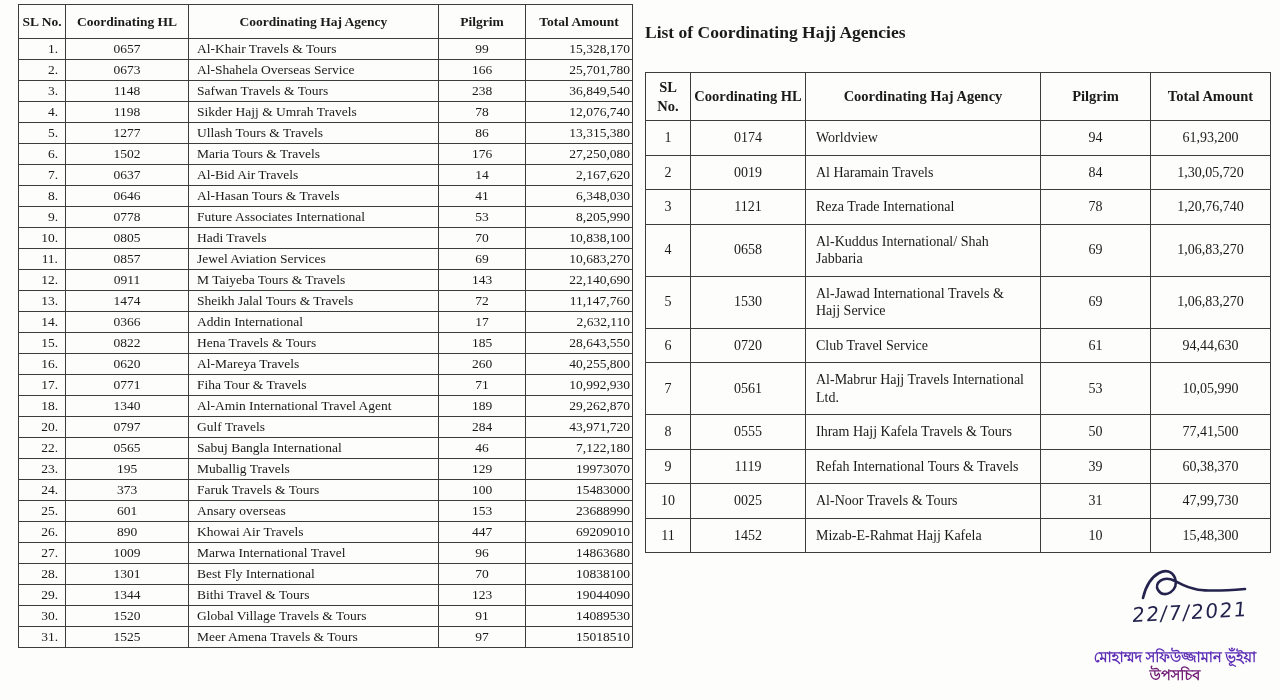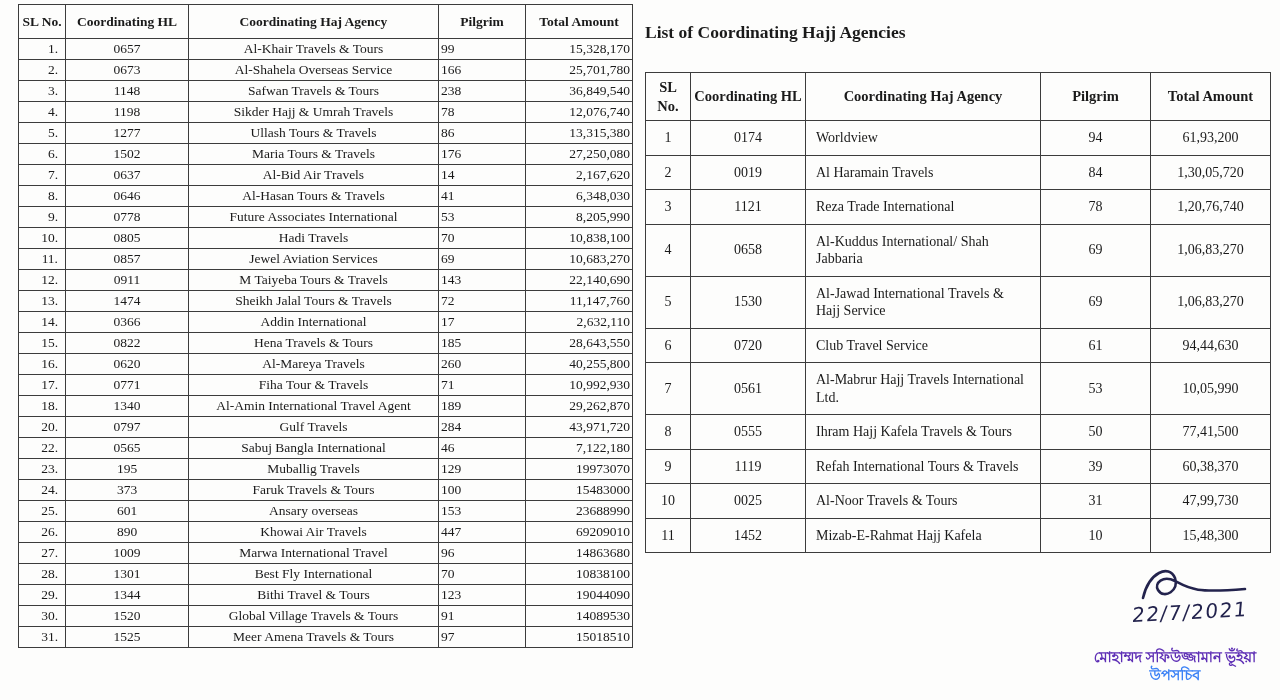--- a/index.html
+++ b/index.html
@@ -18,22 +18,22 @@
   table { border-collapse: collapse; width: 100%; table-layout: fixed; }
   th, td { border: 1px solid #3c3c3c; overflow: hidden; }
 
   .left-table th {
     font-size: 13.5px; font-weight: bold; text-align: center;
     padding: 1px 2px; line-height: 1.15; height: 34px;
   }
   .left-table td { font-size: 13.5px; height: 21px; padding: 0 2px; line-height: 1.1; white-space: nowrap; }
   .left-table td.c0 { text-align: right; padding-right: 7px; }
   .left-table td.c1 { text-align: center; }
-  .left-table td.c2 { text-align: center; padding-left: 2px; }
-  .left-table td.c3 { text-align: left; }
+  .left-table td.c2 { text-align: left; padding-left: 8px; }
+  .left-table td.c3 { text-align: center; }
   .left-table td.c4 { text-align: right; padding-left: 8px; }
 
   
   .right-title {
     position: absolute; left: 645px; top: 22px; width: 625px;
     text-align: left; font-size: 17.5px; font-weight: bold;
   }
   .right-table-wrap { position: absolute; left: 645px; top: 72px; width: 625px; }
   .right-table th {
     font-size: 14.5px; font-weight: bold; text-align: center;
@@ -392,15 +392,15 @@
   </table>
 </div>
 
 <div class="signature-block">
   <svg class="signature-squiggle" width="120" height="42" viewBox="0 0 120 42">
     <path d="M10 36 C 16 10, 36 2, 42 16 C 47 28, 31 38, 25 28 C 21 21, 30 13, 42 19 C 57 27, 62 31, 112 27" fill="none" stroke="#23234d" stroke-width="2.6" stroke-linecap="round"></path>
   </svg>
   <div class="signature-date">22/7/2021</div>
   <div class="stamp">
     <div class="stamp-name" style="color: rgb(94, 47, 181);">মোহাম্মদ সফিউজ্জামান ভূঁইয়া</div>
-    <div class="stamp-designation" style="color: #3b82f6;">উপসচিব</div>
+    <div class="stamp-designation" style="color: #701a75;">উপসচিব</div>
   </div>
 </div>
 
 </body></html>

